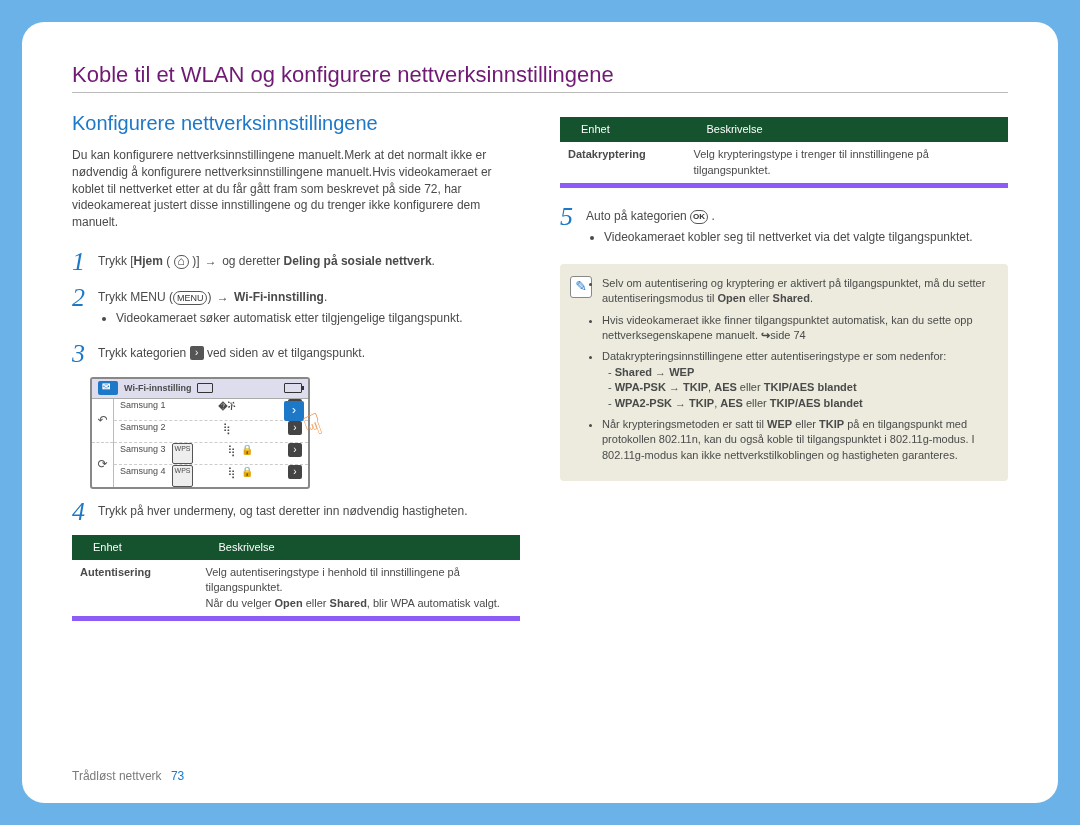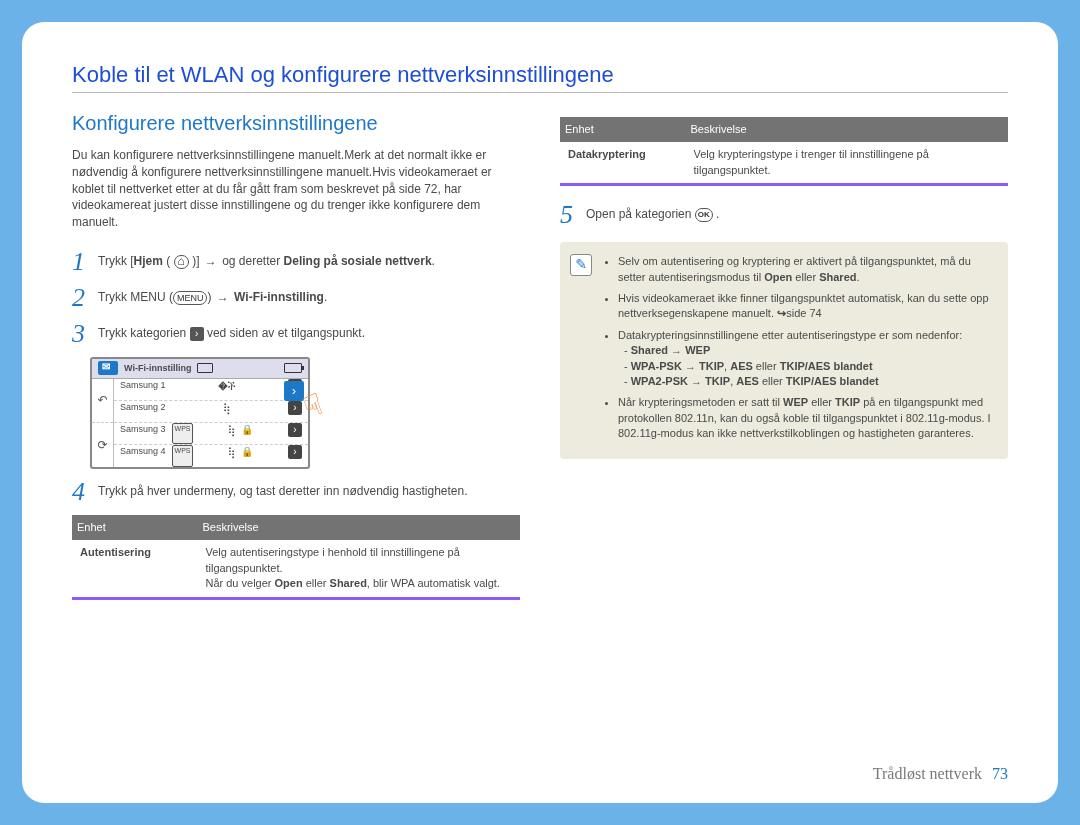--- a/index.html
+++ b/index.html
@@ -16,21 +16,21 @@
     width: 100%;
     height: 100%;
     padding: 40px 50px 20px 50px;
     position: relative;
     display: flex;
     flex-direction: column;
   }
   .title {
     font-size: 22px;
     font-weight: 300;
-    color: #1d4ed8;
+    color: #701a75;
     margin-bottom: 4px;
   }
   .hr { border-bottom: 1px solid #bbb; margin-bottom: 16px; }
   .cols { display: flex; gap: 40px; flex: 1; }
   .col { flex: 1; font-size: 12px; color: #4a4a4a; line-height: 1.4; }
   .subtitle {
     color: #1E78C8;
     font-size: 20px;
     font-weight: 300;
     margin-bottom: 10px;
@@ -73,22 +73,22 @@
     align-items: center; justify-content: center;
     font-size: 10px;
     vertical-align: middle;
   }
   .icon-arrow-right::before { content: "›"; }
   .bold { font-weight: bold; }
   .arrow-sep { margin: 0 2px; }
 
   
   table { border-collapse: collapse; width: 100%; font-size: 11px; margin-top: 8px; }
-  table th { background: #737373; color: #fff; text-align: left; padding: 5px 5px; font-weight: normal; }
-  table td { padding: 5px 8px; border-bottom: 3px solid #8b5cf6; vertical-align: top; }
+  table th { background: #14532d; color: #fff; text-align: left; padding: 5px 21px; font-weight: normal; }
+  table td { padding: 5px 8px; border-bottom: 5px solid #8b5cf6; vertical-align: top; }
   table td:first-child { font-weight: bold; width: 28%; }
 
   
   .notebox {
     display: flex;
     gap: 10px;
     background: #ECEBDE;
     border-radius: 4px;
     padding: 12px 14px 12px 10px;
     margin-top: 14px;
@@ -97,21 +97,21 @@
   .noteicon {
     width: 22px; height: 22px;
     border: 1px solid #888;
     border-radius: 3px;
     background: #fff;
     color: #1E78C8;
     display: flex; align-items: center; justify-content: center;
     font-size: 14px;
     flex-shrink: 0;
   }
-  .notebox ul { list-style: disc; margin-left: 16px; }
+  .notebox ul { list-style: disc; }
   .notebox ul li { margin-bottom: 6px; }
   .notebox .sub { margin-left: 6px; }
   .notebox .sub div::before { content: "- "; }
 
   
   .screen {
     width: 220px;
     border: 2px solid #888;
     border-radius: 3px;
     background: #fff;
@@ -197,25 +197,24 @@
     right: 4px; top: 22px;
     width: 20px; height: 20px;
     background: #1E78C8;
     border-radius: 2px;
     display: flex; align-items: center; justify-content: center;
     color: #fff; font-size: 12px;
   }
   .tap-select::before { content: "›"; }
 
   .footer {
-    text-align: right;
-    font-size: 16px;
+    text-align: left;
+    font-size: 12px;
     color: #7a7a7a;
     padding-top: 10px;
-    font-family: Liberation Serif, serif;
   }
   .footer .pagenum { color: #1E78C8; margin-left: 6px; }
   .ret-arrow::before { content: "↪"; font-weight: bold; }
 </style>
 </head>
 <body>
 
 <div class="page">
   <div class="title">Koble til et WLAN og konfigurere nettverksinnstillingene</div>
   <div class="hr"></div>
@@ -234,20 +233,23 @@
           </p>
         </div>
       </div>
 
       <div class="step">
         <div class="stepnum">2</div>
         <div class="stepbody">
           <p>
             <span>Trykk MENU (</span><span class="iconbox">MENU</span><span>) </span><span class="arrow-sep">→</span> <span class="bold">Wi-Fi-innstilling</span>.
           </p>
+          <ul class="bullets">
+              <li>Videokameraet søker automatisk etter tilgjengelige tilgangspunkt.</li>
+            </ul>
         </div>
       </div>
 
       <div class="step">
         <div class="stepnum">3</div>
         <div class="stepbody">
           <p>
             <span>Trykk kategorien </span><span class="icon-arrow-right"></span><span> ved siden av et tilgangspunkt.</span>
           </p>
         </div>
@@ -333,22 +335,25 @@
           <td>Datakryptering</td>
           <td>Velg krypteringstype i trenger til innstillingene på tilgangspunktet.</td>
         </tr>
       </tbody>
         </table>
 
       <div class="step" style="margin-top:16px">
         <div class="stepnum">5</div>
         <div class="stepbody">
           <p>
-            <span>Open på kategorien </span><span class="iconbox icon-ok">OK</span><span> .</span>
+            <span>Auto på kategorien </span><span class="iconbox icon-ok">OK</span><span> .</span>
           </p>
+          <ul class="bullets">
+              <li>Videokameraet kobler seg til nettverket via det valgte tilgangspunktet.</li>
+            </ul>
         </div>
       </div>
 
       <div class="notebox">
         <div class="noteicon">✎</div>
         <div>
           <ul>
             <li>
               <span>Selv om autentisering og kryptering er aktivert på tilgangspunktet, må du setter autentiseringsmodus til </span><span class="bold">Open</span><span> eller </span><span class="bold">Shared</span><span>.</span>
             </li>

